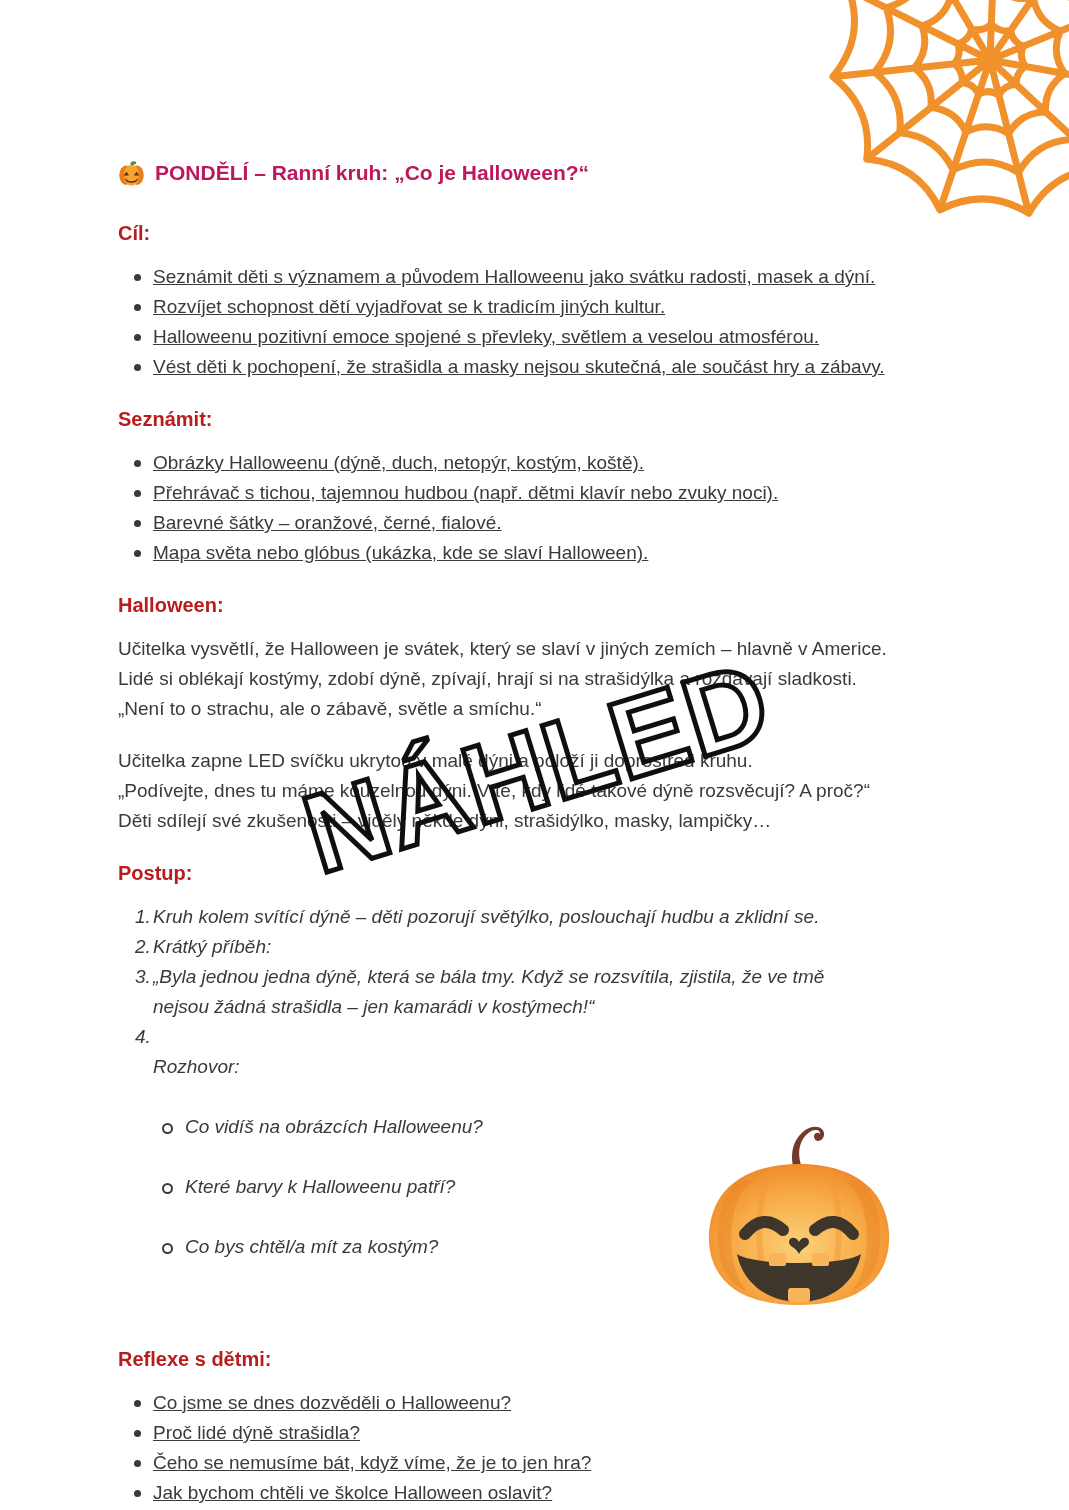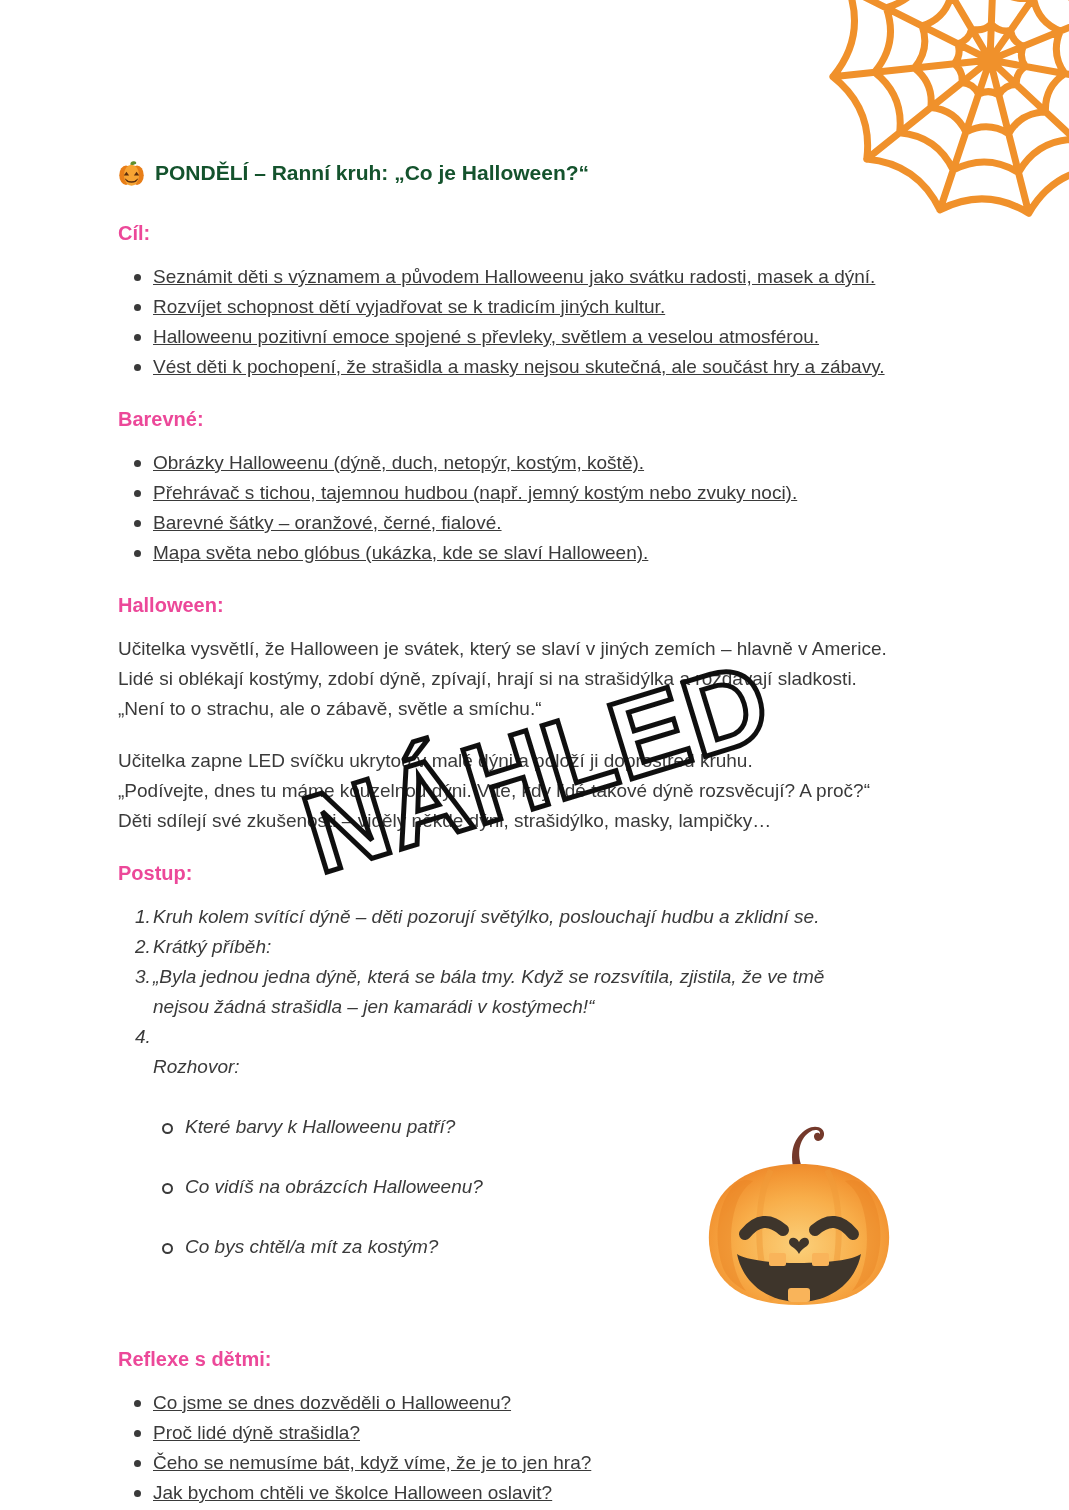--- a/index.html
+++ b/index.html
@@ -21,29 +21,29 @@
     z-index: 1;
   }
   h1.doc-title {
     display: flex;
     align-items: center;
     gap: 10px;
     margin: 0 0 30px 0;
     font-size: 21px;
     line-height: 30px;
     font-weight: 700;
-    color: #14532d;
+    color: #be185d;
   }
   h1.doc-title .emoji-ic { flex: 0 0 auto; display: inline-flex; }
   h2.sec-heading {
     margin: 0 0 14px 0;
     font-size: 20px;
     line-height: 30px;
     font-weight: 700;
-    color: #ec4899;
+    color: #b91c1c;
   }
   p.para {
     margin: 0 0 22px 0;
     white-space: pre-line;
   }
   ul.disc-list {
     list-style: none;
     margin: 0 0 22px 0;
     padding: 0 0 0 16px;
   }
@@ -163,24 +163,24 @@
       <h2 class="sec-heading">Cíl:</h2>
       <ul class="disc-list">
         <li>Seznámit děti s významem a původem Halloweenu jako svátku radosti, masek a dýní.</li>
         <li>Rozvíjet schopnost dětí vyjadřovat se k tradicím jiných kultur.</li>
         <li>Halloweenu pozitivní emoce spojené s převleky, světlem a veselou atmosférou.</li>
         <li>Vést děti k pochopení, že strašidla a masky nejsou skutečná, ale součást hry a zábavy.</li>
       </ul>
     </section>
 
     <section>
-      <h2 class="sec-heading">Barevné:</h2>
+      <h2 class="sec-heading">Seznámit:</h2>
       <ul class="disc-list">
         <li>Obrázky Halloweenu (dýně, duch, netopýr, kostým, koště).</li>
-        <li>Přehrávač s tichou, tajemnou hudbou (např. jemný kostým nebo zvuky noci).</li>
+        <li>Přehrávač s tichou, tajemnou hudbou (např. dětmi klavír nebo zvuky noci).</li>
         <li>Barevné šátky – oranžové, černé, fialové.</li>
         <li>Mapa světa nebo glóbus (ukázka, kde se slaví Halloween).</li>
       </ul>
     </section>
 
     <section>
       <h2 class="sec-heading">Halloween:</h2>
       <p class="para">Učitelka vysvětlí, že Halloween je svátek, který se slaví v jiných zemích – hlavně v Americe.
 Lidé si oblékají kostýmy, zdobí dýně, zpívají, hrají si na strašidýlka a rozdávají sladkosti.
 „Není to o strachu, ale o zábavě, světle a smíchu.“</p>
@@ -192,22 +192,22 @@
     <section>
       <h2 class="sec-heading">Postup:</h2>
       <ol class="num-list">
         <li>Kruh kolem svítící dýně – děti pozorují světýlko, poslouchají hudbu a zklidní se.</li>
         <li>Krátký příběh:</li>
         <li>„Byla jednou jedna dýně, která se bála tmy. Když se rozsvítila, zjistila, že ve tmě
 nejsou žádná strašidla – jen kamarádi v kostýmech!“</li>
         <li>
           <span>Rozhovor:</span>
           <ul class="circle-list">
+            <li>Co vidíš na obrázcích Halloweenu?</li>
             <li>Které barvy k Halloweenu patří?</li>
-            <li>Co vidíš na obrázcích Halloweenu?</li>
             <li>Co bys chtěl/a mít za kostým?</li>
           </ul>
         </li>
       </ol>
     </section>
 
     <section>
       <h2 class="sec-heading">Reflexe s dětmi:</h2>
       <ul class="disc-list">
         <li>Co jsme se dnes dozvěděli o Halloweenu?</li>

